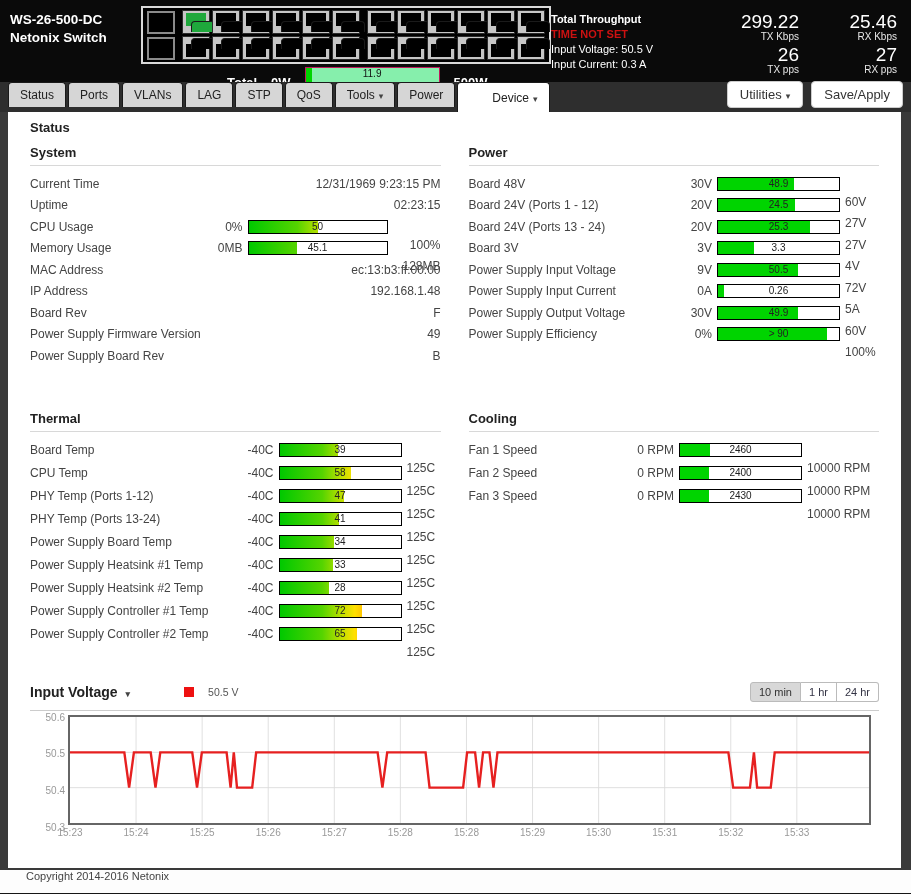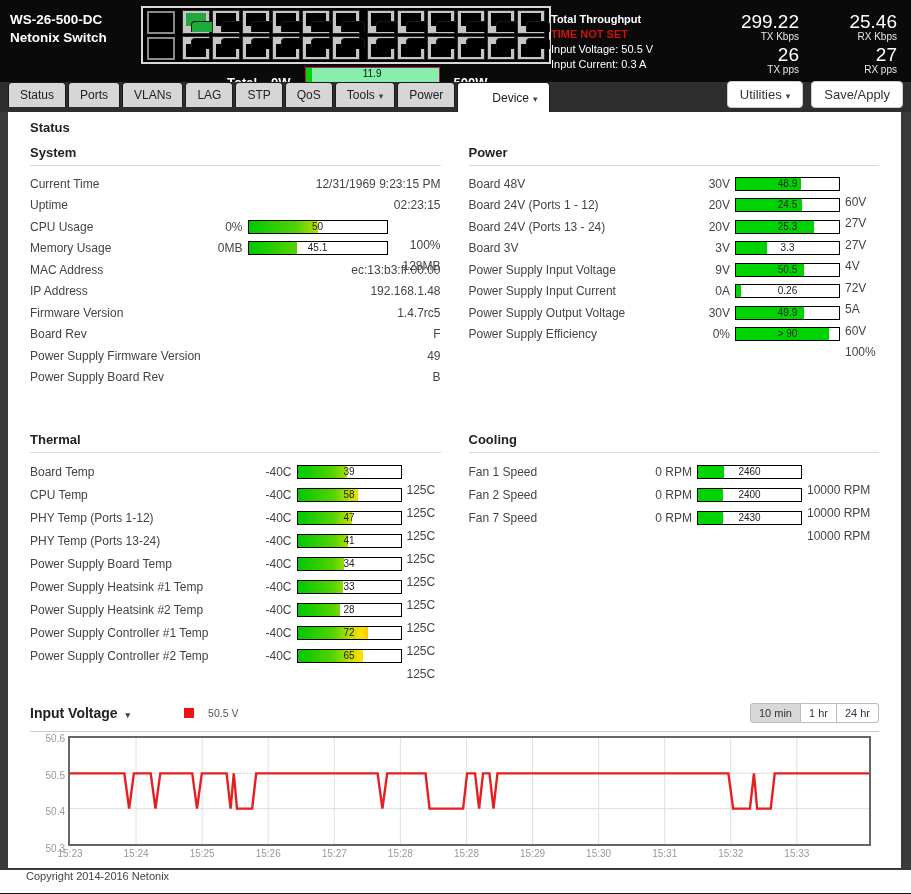--- a/index.html
+++ b/index.html
@@ -53,21 +53,21 @@
   .row { display:flex; align-items:center; height:21.5px; font-size:12px; color:#444; }
   .sec-thermal .row, .sec-cooling .row { height:23px; }
   .row-value { margin-left:auto; text-align:right; white-space:nowrap; }
   .bar-group { margin-left:auto; display:flex; align-items:center; gap:5px; }
   .bg-min { text-align:right; white-space:nowrap; }
   .bg-max { text-align:left; white-space:nowrap;margin-top:36px; }
   .sec-system .bg-min { min-width:30px; } .sec-system .bg-max { min-width:48px; text-align:right; }
   .sec-power .bg-min { min-width:30px; } .sec-power .bg-max { min-width:34px; }
   .sec-thermal .bg-min { min-width:32px; } .sec-thermal .bg-max { min-width:34px; }
   .sec-cooling .bg-min { min-width:44px; } .sec-cooling .bg-max { min-width:72px; }
-  .track { position:relative; width:105px; height:14px; border:1px solid #000; background:#fff; }
+  .track { position:relative; width:123px; height:14px; border:1px solid #000; background:#fff; }
   .sec-system .track { width:140px; }
   .fill { position:absolute; left:0; top:0; bottom:0; }
   .fill.solid { background:#00d400; }
   .bar-value { position:absolute; inset:0; text-align:center; font-size:10px; line-height:12px; color:#222; }
   .gap1 { height:44px; }
 
   
   .chart-head { display:flex; align-items:center; margin-top:36px; }
   .chart-title { font-size:14px; font-weight:bold; color:#222; }
   .legend-sq { width:10px; height:10px; background:#ee1111; display:inline-block; margin-left:54px; }
@@ -294,24 +294,20 @@
           </div>
           <div class="row">
             <span class="row-label">MAC Address</span>
             <span class="row-value">ec:13:b3:ff:00:00</span>
           </div>
           <div class="row">
             <span class="row-label">IP Address</span>
             <span class="row-value">192.168.1.48</span>
           </div>
           <div class="row">
-            <span class="row-label">Firmware Version</span>
-            <span class="row-value">1.4.7rc5</span>
-          </div>
-          <div class="row">
             <span class="row-label">Board Rev</span>
             <span class="row-value">F</span>
           </div>
           <div class="row">
             <span class="row-label">Power Supply Firmware Version</span>
             <span class="row-value">49</span>
           </div>
           <div class="row">
             <span class="row-label">Power Supply Board Rev</span>
             <span class="row-value">B</span>
@@ -539,21 +535,21 @@
             <span class="bar-group">
               <span class="bg-min">0 RPM</span>
               <span class="track">
                 <span class="fill solid" style="width: 24%;"></span>
                 <span class="bar-value">2400</span>
               </span>
               <span class="bg-max">10000 RPM</span>
             </span>
           </div>
           <div class="row">
-            <span class="row-label">Fan 7 Speed</span>
+            <span class="row-label">Fan 3 Speed</span>
             <span class="bar-group">
               <span class="bg-min">0 RPM</span>
               <span class="track">
                 <span class="fill solid" style="width: 24%;"></span>
                 <span class="bar-value">2430</span>
               </span>
               <span class="bg-max">10000 RPM</span>
             </span>
           </div>
         </div>

